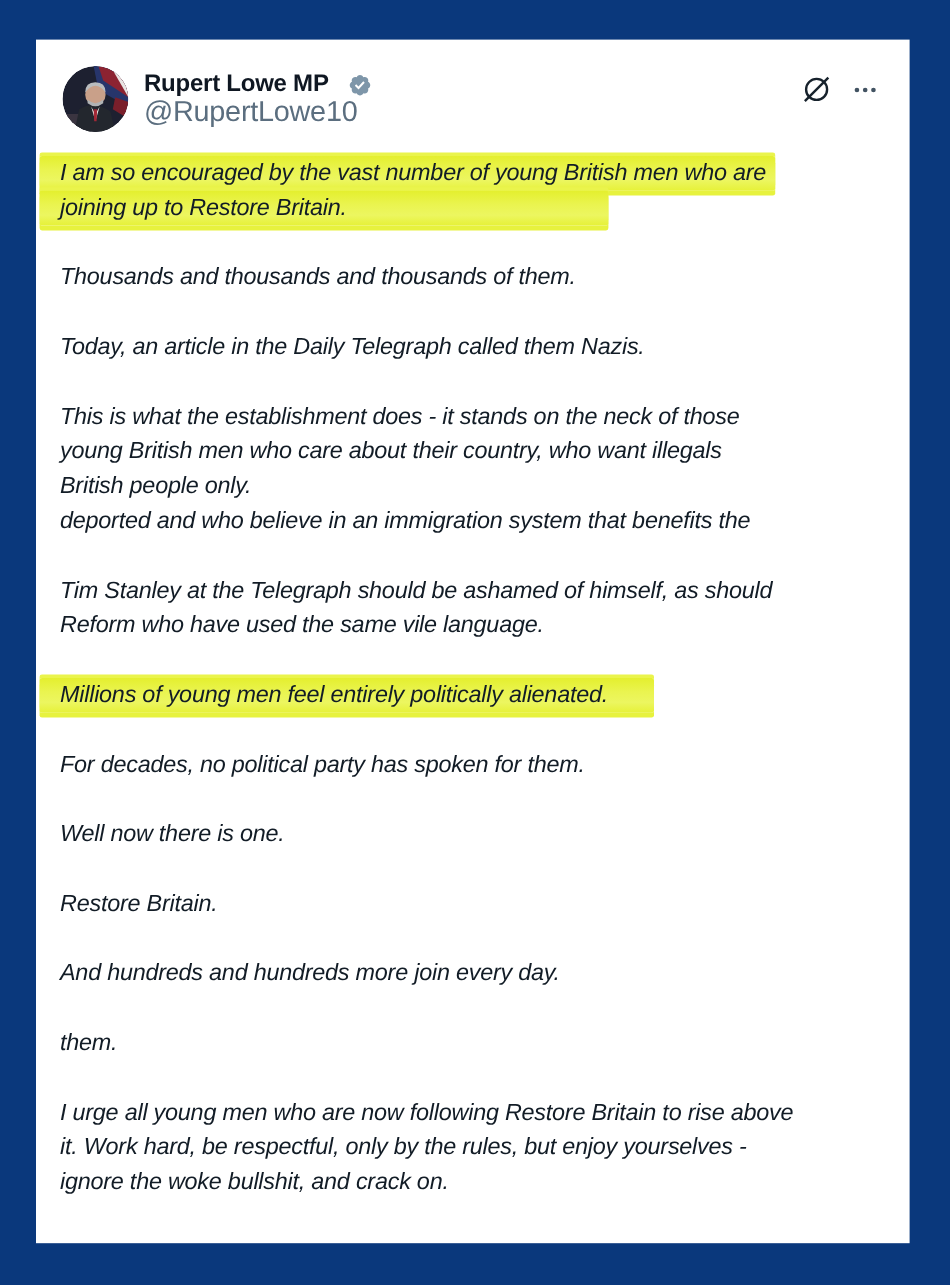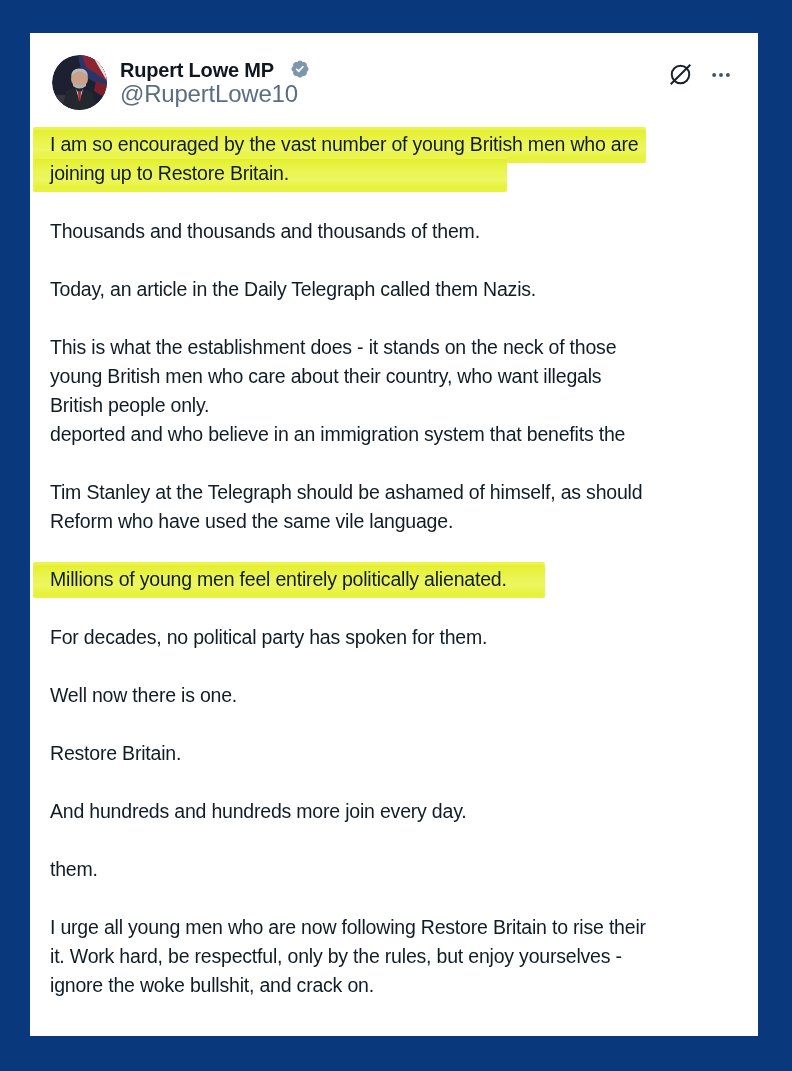--- a/index.html
+++ b/index.html
@@ -23,37 +23,37 @@
   .header{
     display:flex;align-items:flex-start;
     height:55px;
   }
   .avatar{
     width:55px;height:55px;border-radius:50%;
     overflow:hidden;flex:0 0 55px;margin-left:2px;
     cursor:pointer;
   }
   .id-block{margin-left:13px;padding-top:3px;flex:1 1 auto;}
-  .name-row{display:flex;gap:16px;}
+  .name-row{display:flex;align-items:center;gap:16px;}
   .display-name{
     font-size:20px;font-weight:700;color:#0f1722;
     letter-spacing:-0.2px;line-height:24px;cursor:pointer;
   }
   .badge{width:20px;height:20px;display:inline-block;margin-top:1px;}
   .handle{
     font-size:24px;color:#5b6e7f;line-height:24px;
     letter-spacing:-0.2px;cursor:pointer;
   }
   .header-actions{
     display:flex;align-items:center;gap:17px;
     padding-top:7px;padding-right:2px;
   }
   .icon-btn{cursor:pointer;display:inline-flex;}
   
-  .body{margin-top:20px;}
+  .body{margin-top:20px;font-style:italic;}
   .body p{
     margin:0 0 29px 0;
     font-size:19.5px;line-height:29px;
     color:#121c26;letter-spacing:-0.2px;
   }
   .body p:last-child{margin-bottom:0;}
   .line{display:block;white-space:nowrap;}
   
   .hl{
     display:table;white-space:nowrap;
@@ -172,19 +172,19 @@
 
     <p>
       <span class="line">And hundreds and hundreds more join every day.</span>
     </p>
 
     <p>
       <span class="line">them.</span>
     </p>
 
     <p>
-      <span class="line">I urge all young men who are now following Restore Britain to rise their</span>
+      <span class="line">I urge all young men who are now following Restore Britain to rise above</span>
       <span class="line">it. Work hard, be respectful, only by the rules, but enjoy yourselves -</span>
       <span class="line">ignore the woke bullshit, and crack on.</span>
     </p>
 
   </div>
 </div>
 
 </body></html>

